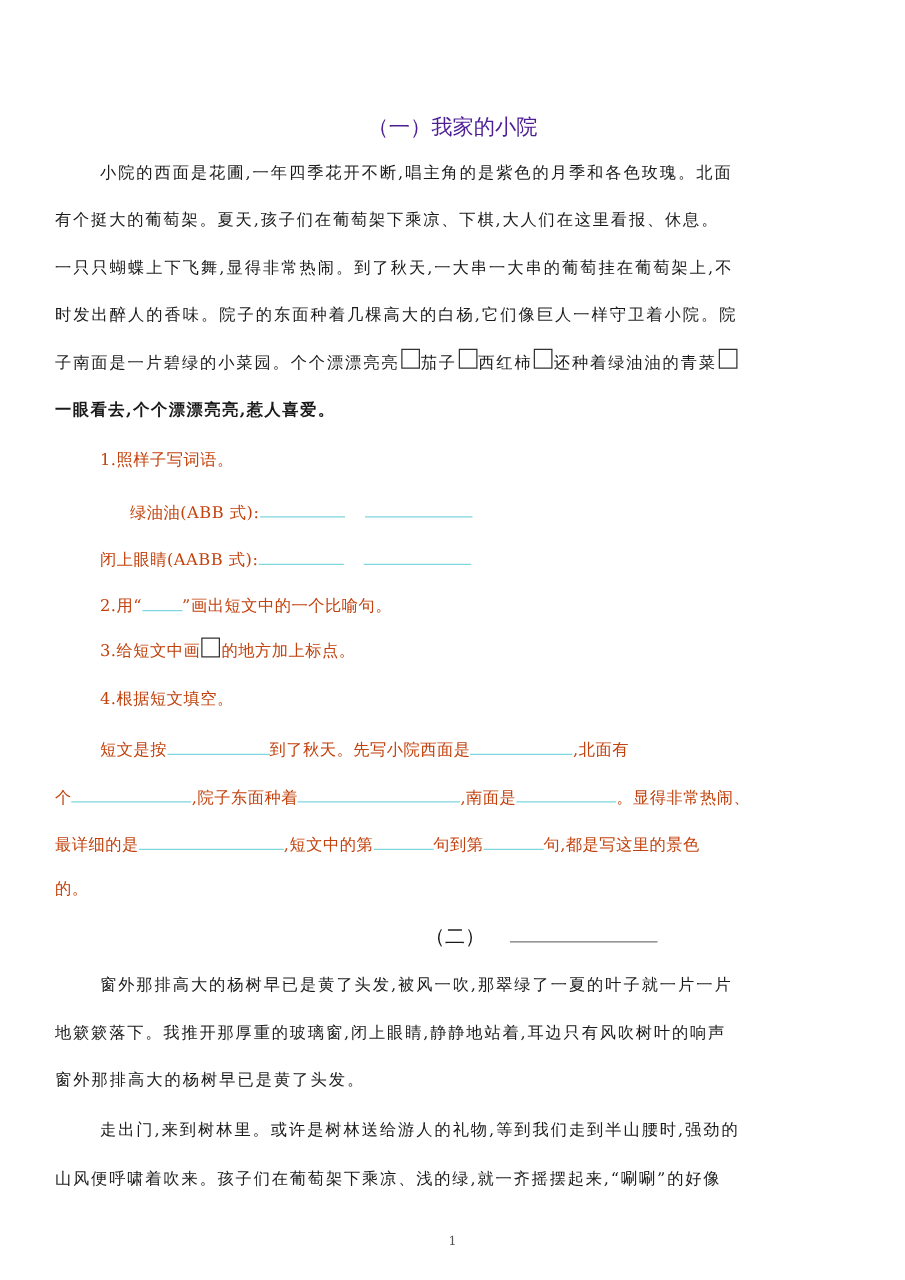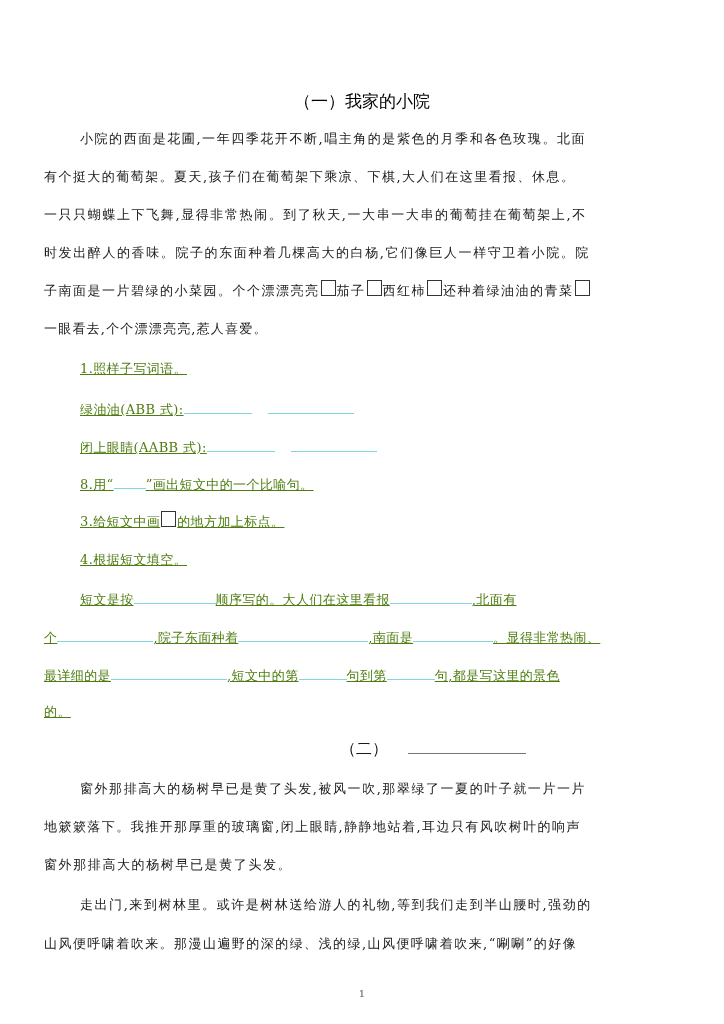--- a/index.html
+++ b/index.html
@@ -33,35 +33,34 @@
       letter-spacing: 0.5px;
       color: #111;
     }
     .subtitle {
       position: absolute;
       top: 90px;
       left: 0;
       width: 724px;
       text-align: center;
       font-size: 17px;
-      color: #000000;
+      color: #4c1d95;
     }
     .line {
       position: absolute;
       left: 44px;
       white-space: nowrap;
       font-size: 13px;
       letter-spacing: 1.6px;
       line-height: 24px;
     }
     .line.indent { left: 80px; }
     .q {
       letter-spacing: 0.4px;
-      color: #4d7c0f;
-      text-decoration: underline;
+      color: #c2410c;
     }
     .blank {
       display: inline-block;
       border-bottom: 1px solid #7fd6dc;
       height: 16px;
       vertical-align: baseline;
     }
     .blank.dark {
       border-bottom: 1.5px solid #777;
     }
@@ -97,42 +96,42 @@
 
   <div class="subtitle">（一）我家的小院</div>
 
   <div class="line indent" style="top:127px; letter-spacing:1.55px;">小院的西面是花圃,一年四季花开不断,唱主角的是紫色的月季和各色玫瑰。北面</div>
   <div class="line" style="top:165px; letter-spacing:1.45px;">有个挺大的葡萄架。夏天,孩子们在葡萄架下乘凉、下棋,大人们在这里看报、休息。</div>
   <div class="line" style="top:203px; letter-spacing:1.6px;">一只只蝴蝶上下飞舞,显得非常热闹。到了秋天,一大串一大串的葡萄挂在葡萄架上,不</div>
   <div class="line" style="top:241px; letter-spacing:1.6px;">时发出醉人的香味。院子的东面种着几棵高大的白杨,它们像巨人一样守卫着小院。院</div>
   <div class="line" style="top:279px; letter-spacing:1.5px;">
     <span>子南面是一片碧绿的小菜园。个个漂漂亮亮</span><span class="box"></span><span>茄子</span><span class="box"></span><span>西红柿</span><span class="box"></span><span>还种着绿油油的青菜</span><span class="box"></span>
   </div>
-  <div class="line" style="top:317px; letter-spacing:1.2px;">一眼看去,个个漂漂亮亮,惹人喜爱。</div>
+  <div class="line" style="top:317px; letter-spacing:1.2px;font-weight:bold;">一眼看去,个个漂漂亮亮,惹人喜爱。</div>
 
   <div class="line indent q" style="top:357px;">1.照样子写词语。</div>
-  <div class="line indent q" style="top:397px;">
+  <div class="line indent q" style="top:397px;margin-left:24px;">
     <span>绿油油(ABB 式):</span><span class="blank" style="width:68px;"></span><span style="display:inline-block;width:16px;"></span><span class="blank" style="width:86px;"></span>
   </div>
   <div class="line indent q" style="top:435px;">
     <span>闭上眼睛(AABB 式):</span><span class="blank" style="width:68px;"></span><span style="display:inline-block;width:16px;"></span><span class="blank" style="width:86px;"></span>
   </div>
 
   <div class="line indent q" style="top:472px;">
-    <span>8.用“</span><span class="blank" style="width:32px;"></span><span>”画出短文中的一个比喻句。</span>
+    <span>2.用“</span><span class="blank" style="width:32px;"></span><span>”画出短文中的一个比喻句。</span>
   </div>
 
   <div class="line indent q" style="top:510px;">
     <span>3.给短文中画</span><span class="box"></span><span>的地方加上标点。</span>
   </div>
 
   <div class="line indent q" style="top:548px;">4.根据短文填空。</div>
 
   <div class="line indent q" style="top:587px;">
-    <span>短文是按</span><span class="blank" style="width:82px;"></span><span>顺序写的。大人们在这里看报</span><span class="blank" style="width:82px;"></span><span>,北面有</span>
+    <span>短文是按</span><span class="blank" style="width:82px;"></span><span>到了秋天。先写小院西面是</span><span class="blank" style="width:82px;"></span><span>,北面有</span>
   </div>
 
   <div class="line q" style="top:625px;">
     <span>个</span><span class="blank" style="width:96px;"></span><span>,院子东面种着</span><span class="blank" style="width:130px;"></span><span>,南面是</span><span class="blank" style="width:80px;"></span><span>。显得非常热闹、</span>
   </div>
 
   <div class="line q" style="top:663px;">
     <span>最详细的是</span><span class="blank" style="width:116px;"></span><span>,短文中的第</span><span class="blank" style="width:48px;"></span><span>句到第</span><span class="blank" style="width:48px;"></span><span>句,都是写这里的景色</span>
   </div>
 
@@ -140,16 +139,16 @@
 
   <div class="section2">
     <span>（二）</span><span style="display:inline-block;width:20px;"></span><span class="blank dark" style="width:118px;"></span>
   </div>
 
   <div class="line indent" style="top:777px; letter-spacing:1.55px;">窗外那排高大的杨树早已是黄了头发,被风一吹,那翠绿了一夏的叶子就一片一片</div>
   <div class="line" style="top:815px; letter-spacing:1.45px;">地簌簌落下。我推开那厚重的玻璃窗,闭上眼睛,静静地站着,耳边只有风吹树叶的响声</div>
   <div class="line" style="top:853px; letter-spacing:1.6px;">窗外那排高大的杨树早已是黄了头发。</div>
 
   <div class="line indent" style="top:893px; letter-spacing:1.55px;">走出门,来到树林里。或许是树林送给游人的礼物,等到我们走到半山腰时,强劲的</div>
-  <div class="line" style="top:932px; letter-spacing:1.45px;">山风便呼啸着吹来。那漫山遍野的深的绿、浅的绿,山风便呼啸着吹来,“唰唰”的好像</div>
+  <div class="line" style="top:932px; letter-spacing:1.45px;">山风便呼啸着吹来。孩子们在葡萄架下乘凉、浅的绿,就一齐摇摆起来,“唰唰”的好像</div>
 
   <div class="pagenum">1</div>
 </div>
 
 </body></html>

